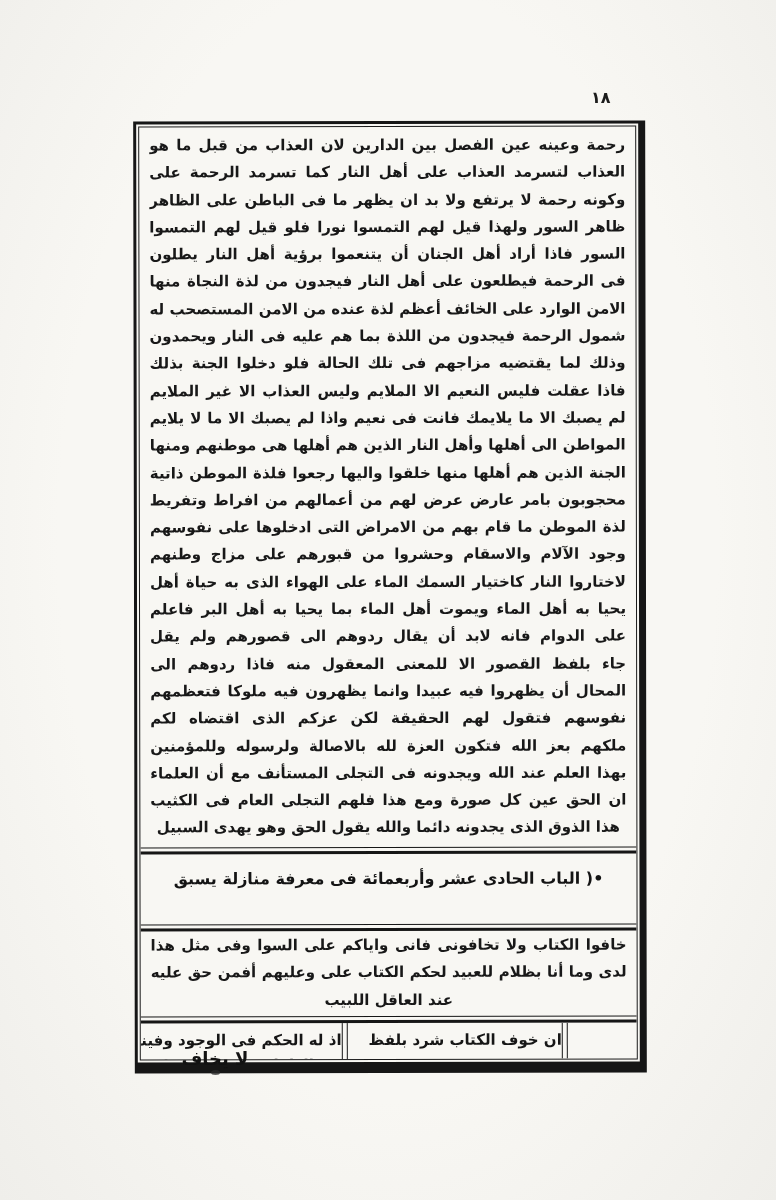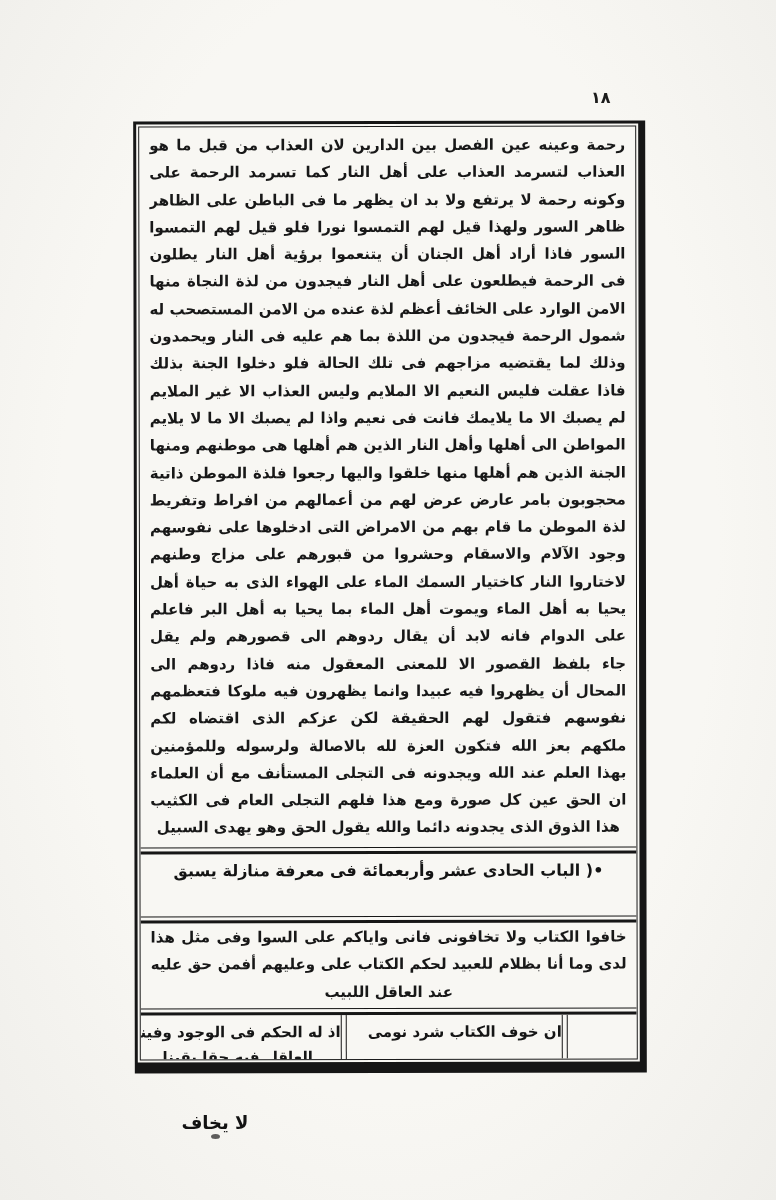--- a/index.html
+++ b/index.html
@@ -33,21 +33,21 @@
     height:27.3px;line-height:27.3px;font-size:15px;font-weight:bold;
     text-align:justify;text-align-last:justify;text-justify:inter-word;
     overflow:hidden;white-space:normal;color:#181818;
   }
   .main-text .tline:last-child{text-align-last:center;}
   .hr-double{
     flex:0 0 7px;height:7px;box-sizing:border-box;
     border-top:1.5px solid #161616;border-bottom:3px solid #161616;
   }
   .heading{
-    flex:0 0 58px;padding-top:4px;overflow:hidden;
+    flex:0 0 58px;padding-top:12px;overflow:hidden;
   }
   .hline{
     height:26px;line-height:26px;font-size:16px;font-weight:bold;
     text-align:center;color:#141414;
   }
   .para{
     flex:0 0 84px;padding:1px 10px 0 10px;overflow:hidden;
   }
   .para .tline:last-child{text-align-last:center;}
   .verse-row{
@@ -59,21 +59,21 @@
   .vcell.verse{flex:1 1 auto;text-align:center;}
   .vdiv{
     flex:0 0 6px;box-sizing:border-box;
     border-right:1.5px solid #161616;border-left:1.5px solid #161616;
   }
   .vl{
     height:25px;line-height:25px;font-size:15px;font-weight:bold;color:#161616;
     white-space:nowrap;overflow:hidden;
   }
   .catchword{
-    position:absolute;top:1112px;left:170px;width:90px;
+    position:absolute;top:1048px;left:170px;width:90px;
     font-size:18px;font-weight:bold;text-align:center;color:#121212;
   }
   .catchword::after{
     content:"";display:block;width:9px;height:5px;margin:1px auto 0 auto;
     background:#2a2a2a;border-radius:50%;opacity:.75;
   }
 </style>
 </head>
 <body>
 
@@ -124,21 +124,21 @@
         <div class="tline">لدى وما أنا بظلام للعبيد لحكم الكتاب على وعليهم أفمن حق عليه كلمة العذاب فما أصعب الامر</div>
         <div class="tline">عند العاقل اللبيب</div>
       </div>
 
     <div class="hr-double"></div>
 
     <div class="verse-row rtl" lang="ar" dir="rtl">
       <div class="vcell sp-right"></div>
       <div class="vdiv"></div>
       <div class="vcell verse">
-        <div class="vl">ان خوف الكتاب شرد نومى</div>
+        <div class="vl">ان خوف الكتاب شرد بلفظ</div>
       </div>
       <div class="vdiv"></div>
       <div class="vcell verse">
         <div class="vl">اذ له الحكم فى الوجود وفينا</div>
         <div class="vl">العاقل فيه حقا يقينا</div>
       </div>
       <div class="vdiv"></div>
       <div class="vcell sp-left"></div>
     </div>
 

